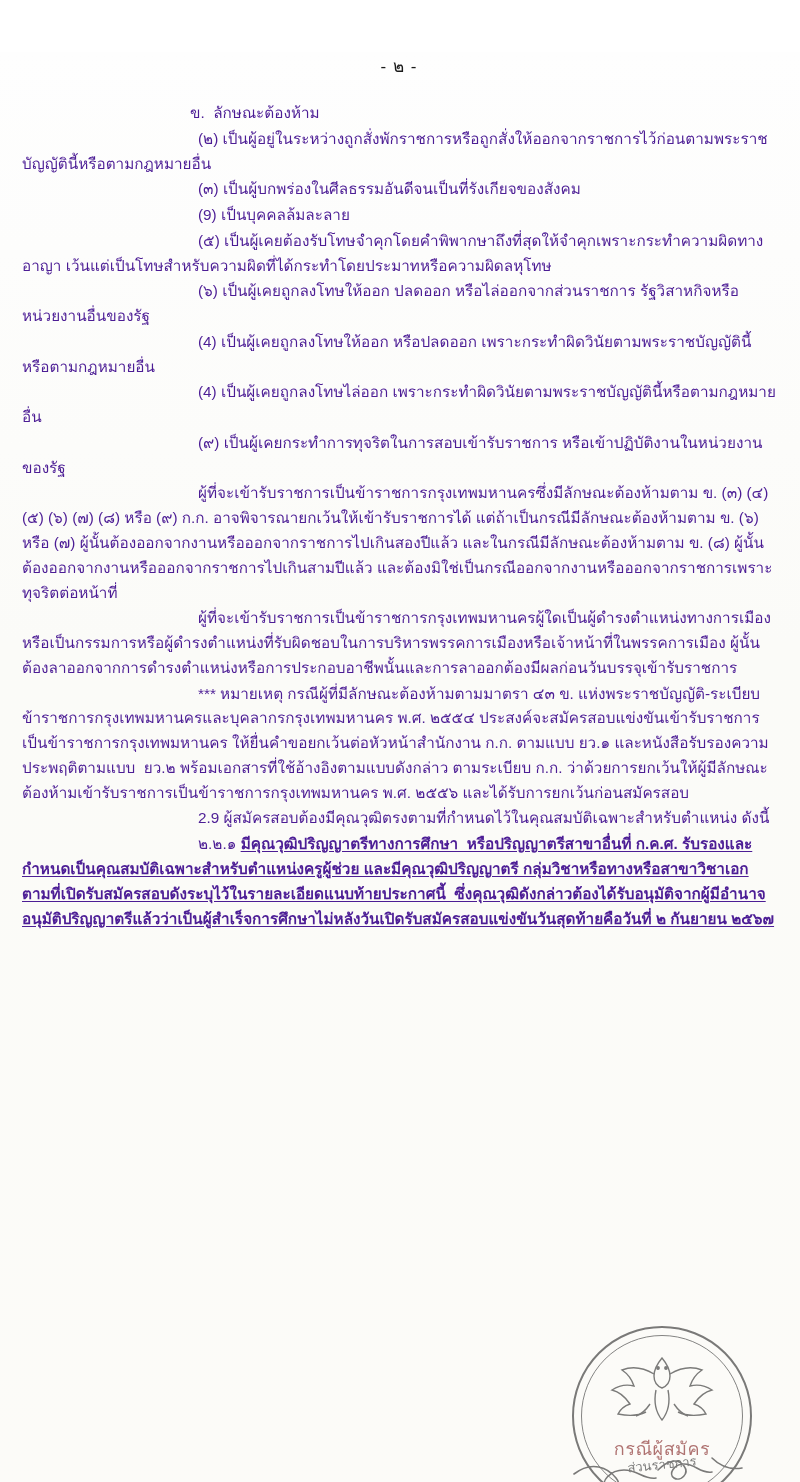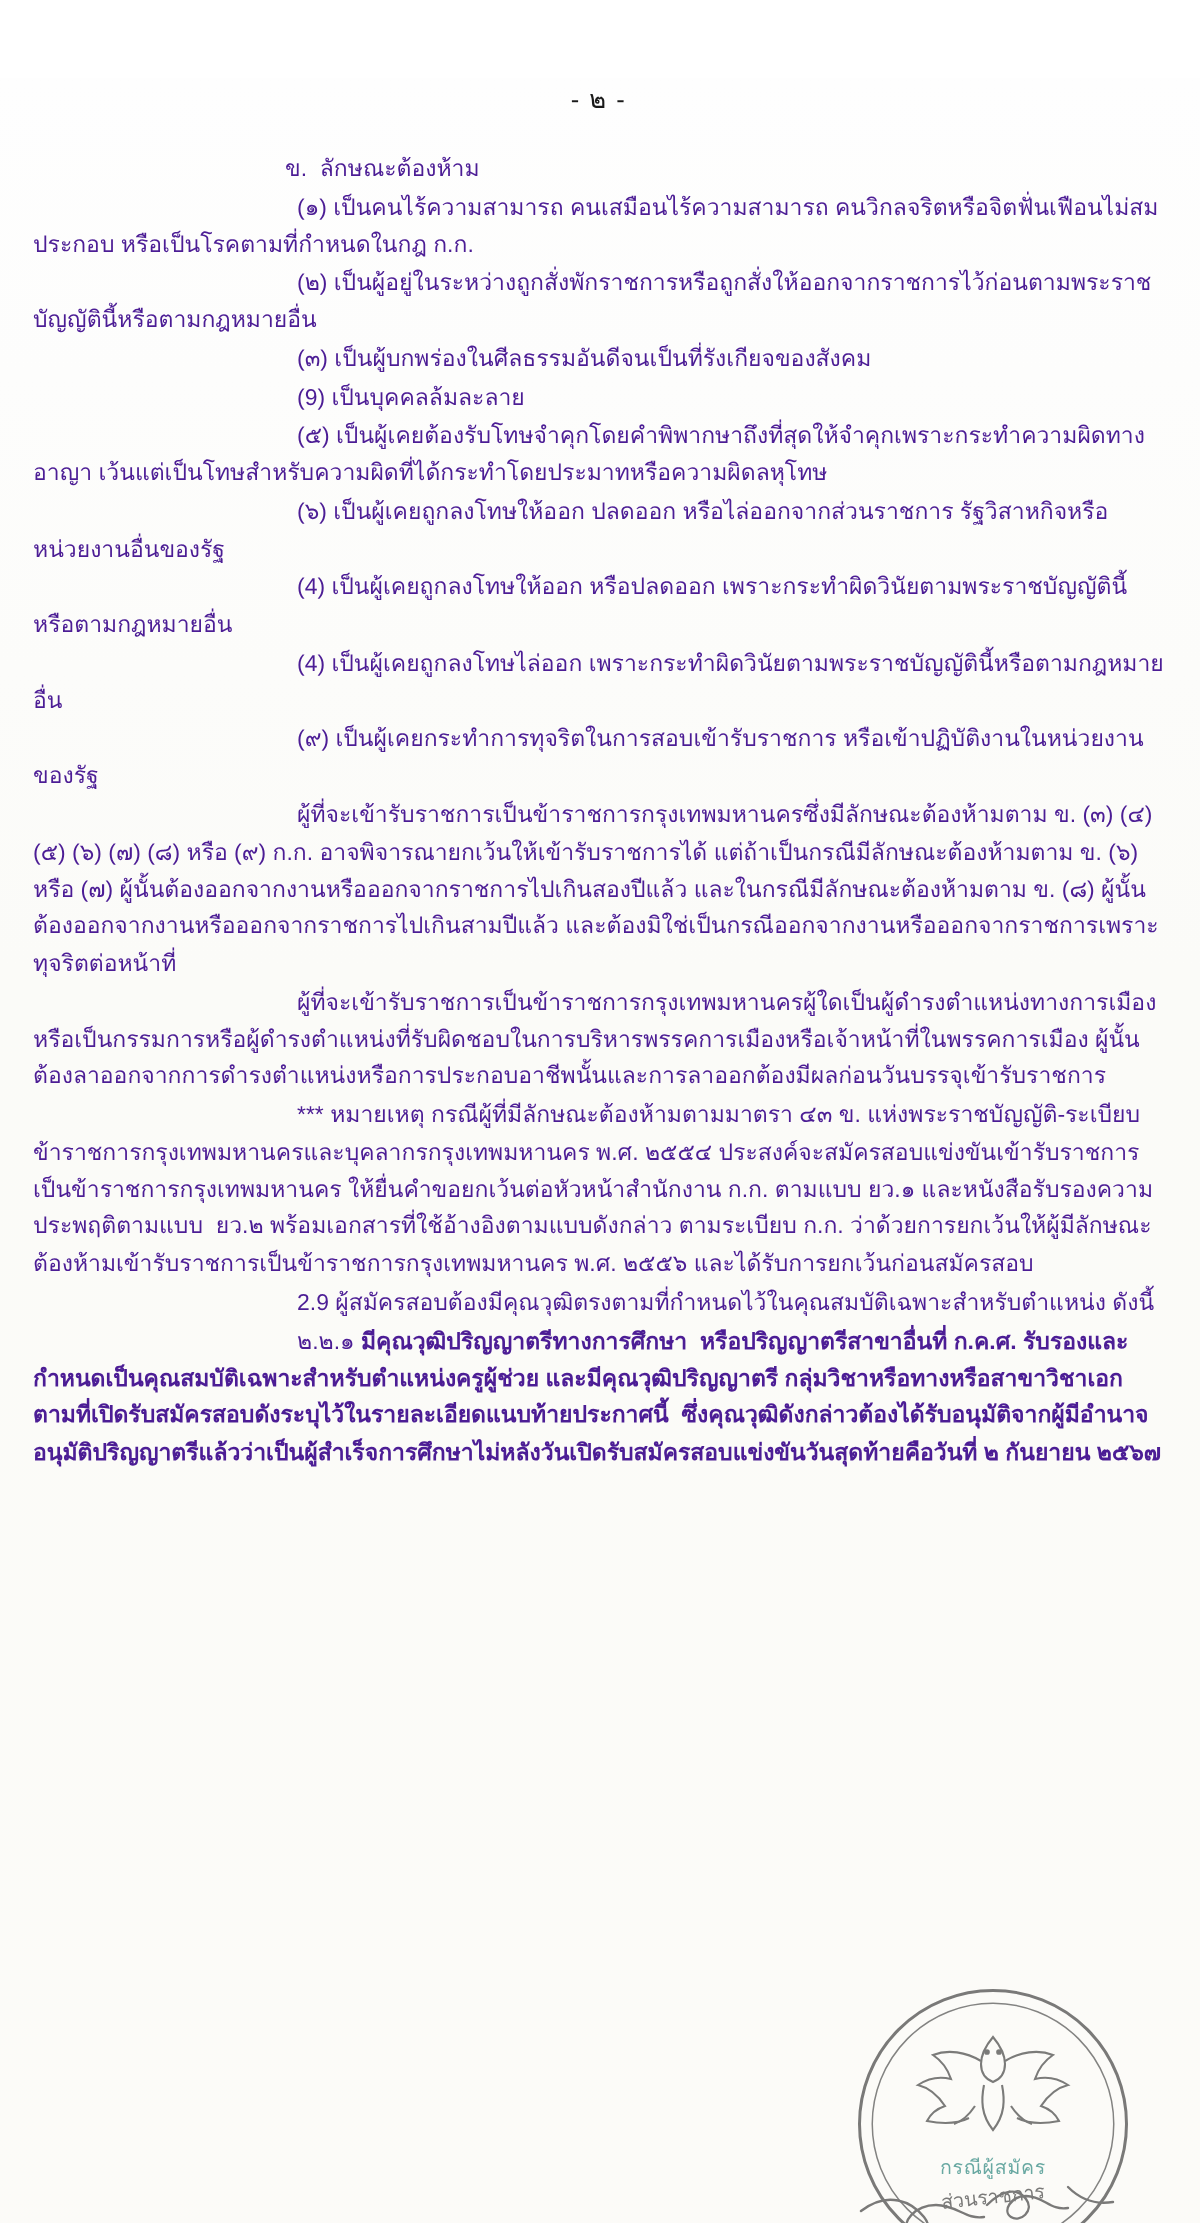--- a/index.html
+++ b/index.html
@@ -46,20 +46,21 @@
     line-height: 1.62;
     color: #4c1d95;
     text-align: left;
   }
   .para {
     margin: 0 0 1px 0;
     white-space: pre-wrap;
   }
   .para-indent { text-indent: 176px; }
   .underline {
+    text-decoration: underline;
     text-underline-offset: 2px;
   }
   .bold { font-weight: bold; }
   .sec-label {
     padding-left: 168px;
   }
   
   .seal {
     position: absolute;
     right: 48px;
@@ -79,22 +80,22 @@
     inset: 9px;
     border: 1px solid #3a3a3a;
     border-radius: 50%;
   }
   .seal-text-top {
     position: absolute;
     top: 108px;
     left: 0;
     right: 0;
     text-align: center;
-    font-size: 13px;
-    color: #0f766e;
+    font-size: 18px;
+    color: #7f1d1d;
     letter-spacing: 0.5px;
   }
   .seal-text-bottom {
     position: absolute;
     top: 128px;
     left: 0;
     right: 0;
     text-align: center;
     font-size: 13px;
     color: #2b2b2b;
@@ -122,21 +123,20 @@
 
 <div class="page">
   <div class="content">
 
     <div class="page-number">- ๒ -</div>
 
     <div class="body-text">
 
       <p class="para sec-label">ข.  ลักษณะต้องห้าม</p>
 
-      <p class="para para-indent">(๑) เป็นคนไร้ความสามารถ คนเสมือนไร้ความสามารถ คนวิกลจริตหรือจิตฟั่นเฟือนไม่สมประกอบ หรือเป็นโรคตามที่กำหนดในกฎ ก.ก.</p>
       <p class="para para-indent">(๒) เป็นผู้อยู่ในระหว่างถูกสั่งพักราชการหรือถูกสั่งให้ออกจากราชการไว้ก่อนตามพระราชบัญญัตินี้หรือตามกฎหมายอื่น</p>
       <p class="para para-indent">(๓) เป็นผู้บกพร่องในศีลธรรมอันดีจนเป็นที่รังเกียจของสังคม</p>
       <p class="para para-indent">(9) เป็นบุคคลล้มละลาย</p>
       <p class="para para-indent">(๕) เป็นผู้เคยต้องรับโทษจำคุกโดยคำพิพากษาถึงที่สุดให้จำคุกเพราะกระทำความผิดทางอาญา เว้นแต่เป็นโทษสำหรับความผิดที่ได้กระทำโดยประมาทหรือความผิดลหุโทษ</p>
       <p class="para para-indent">(๖) เป็นผู้เคยถูกลงโทษให้ออก ปลดออก หรือไล่ออกจากส่วนราชการ รัฐวิสาหกิจหรือหน่วยงานอื่นของรัฐ</p>
       <p class="para para-indent">(4) เป็นผู้เคยถูกลงโทษให้ออก หรือปลดออก เพราะกระทำผิดวินัยตามพระราชบัญญัตินี้หรือตามกฎหมายอื่น</p>
       <p class="para para-indent">(4) เป็นผู้เคยถูกลงโทษไล่ออก เพราะกระทำผิดวินัยตามพระราชบัญญัตินี้หรือตามกฎหมายอื่น</p>
       <p class="para para-indent">(๙) เป็นผู้เคยกระทำการทุจริตในการสอบเข้ารับราชการ หรือเข้าปฏิบัติงานในหน่วยงานของรัฐ</p>
 
       <p class="para para-indent">ผู้ที่จะเข้ารับราชการเป็นข้าราชการกรุงเทพมหานครซึ่งมีลักษณะต้องห้ามตาม ข. (๓) (๔) (๕) (๖) (๗) (๘) หรือ (๙) ก.ก. อาจพิจารณายกเว้นให้เข้ารับราชการได้ แต่ถ้าเป็นกรณีมีลักษณะต้องห้ามตาม ข. (๖)  หรือ (๗) ผู้นั้นต้องออกจากงานหรือออกจากราชการไปเกินสองปีแล้ว และในกรณีมีลักษณะต้องห้ามตาม ข. (๘) ผู้นั้นต้องออกจากงานหรือออกจากราชการไปเกินสามปีแล้ว และต้องมิใช่เป็นกรณีออกจากงานหรือออกจากราชการเพราะทุจริตต่อหน้าที่</p>

